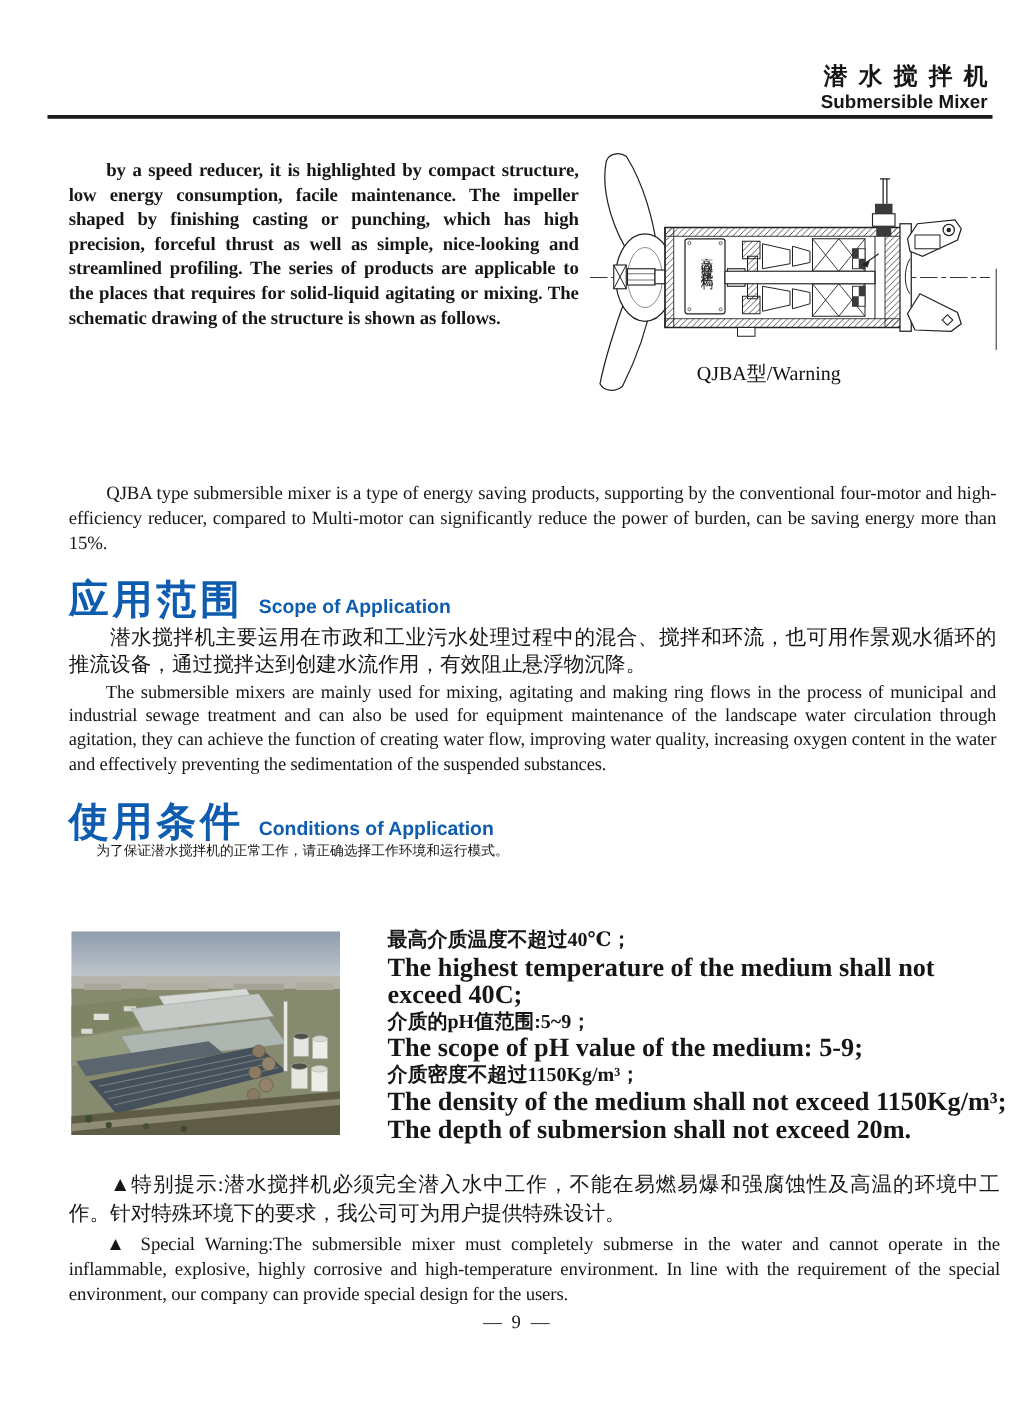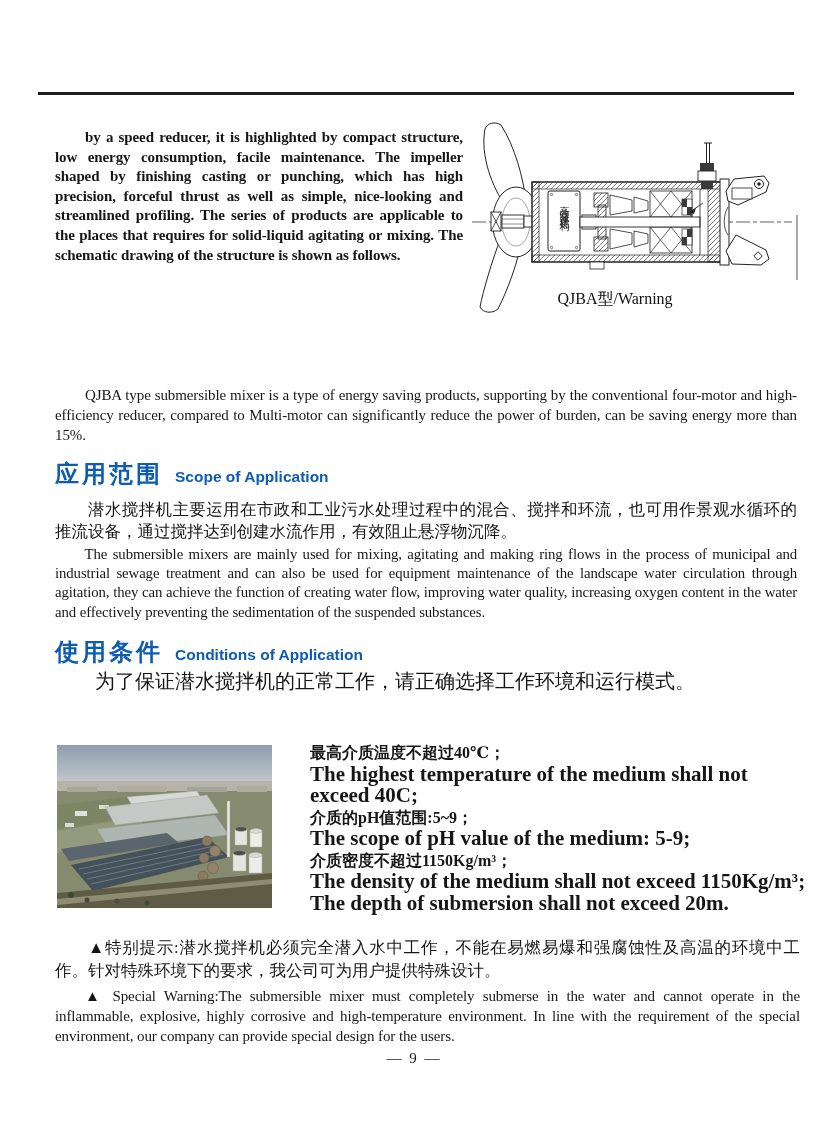--- a/index.html
+++ b/index.html
@@ -12,21 +12,21 @@
   .hdr-cn{font-size:19px;font-weight:bold;letter-spacing:9px;margin-right:-9px;font-family:"Liberation Serif",serif;}
   .hdr-en{font-size:15px;font-weight:bold;font-family:"Liberation Sans","DejaVu Sans",sans-serif;margin-top:1px;}
   .hdr-rule{position:absolute;top:92px;left:38px;width:756px;height:0;border-top:3px solid #1d1d1d;}
   
   .para{position:absolute;text-align:justify;}
   .en{font-family:"Liberation Serif",serif;letter-spacing:-0.1px;}
   .cn{font-family:"Liberation Serif",serif;}
   .indent{text-indent:2em;}
   
   .sec-head{position:absolute;left:55px;display:flex;align-items:baseline;gap:12px;color:#0d5cb0;}
-  .sec-head .h-cn{font-size:24px;font-weight:bold;letter-spacing:3px;font-family:"Liberation Sans","DejaVu Sans",sans-serif;}
+  .sec-head .h-cn{font-size:32px;font-weight:bold;letter-spacing:3px;font-family:"Liberation Sans","DejaVu Sans",sans-serif;}
   .sec-head .h-en{font-size:15.5px;font-weight:bold;font-family:"Liberation Sans","DejaVu Sans",sans-serif;}
   
   .drawing{position:absolute;left:470px;top:115px;width:330px;height:200px;}
   .gearbox-label{
     position:absolute;left:79px;top:77px;width:30px;height:58px;
     display:flex;align-items:center;justify-content:center;
   }
   .gearbox-label span{
     writing-mode:vertical-lr;height:46px;font-size:10px;line-height:14px;
     letter-spacing:3px;color:#222;font-family:"Liberation Serif",serif;
@@ -42,20 +42,24 @@
   .cond-list .li-cn{font-size:16px;line-height:21.5px;}
   .cond-list .li-en{font-size:21px;line-height:21.5px;}
   
   .page-num{position:absolute;left:0;top:1050px;width:100%;text-align:center;font-size:15px;letter-spacing:2px;}
 </style>
 </head>
 <body>
 
 <div class="page">
 
+  <div class="hdr">
+    <div class="hdr-cn">潜水搅拌机</div>
+    <div class="hdr-en">Submersible Mixer</div>
+  </div>
   <div class="hdr-rule"></div>
 
   <div class="para en indent" style="left:55px;top:128px;width:408px;font-size:15px;line-height:19.6px;font-weight:bold;">by a speed reducer, it is highlighted by compact structure, low energy consumption, facile maintenance. The impeller shaped by finishing casting or punching, which has high precision, forceful thrust as well as simple, nice-looking and streamlined profiling. The series of products are applicable to the places that requires for solid-liquid agitating or mixing. The schematic drawing of the structure is shown as follows.</div>
 
   <div class="drawing">
     <svg width="330" height="200" viewBox="0 0 330 200">
       <defs>
         <pattern id="hatch" patternUnits="userSpaceOnUse" width="5" height="5">
           <path d="M0,5 L5,0" stroke="#444" stroke-width="0.7"></path>
         </pattern>
@@ -155,21 +159,21 @@
     <span class="h-cn">应用范围</span>
     <span class="h-en">Scope of Application</span>
   </div>
   <div class="para cn indent" style="left:55px;top:499px;width:742px;font-size:16.5px;line-height:22px;">潜水搅拌机主要运用在市政和工业污水处理过程中的混合、搅拌和环流，也可用作景观水循环的推流设备，通过搅拌达到创建水流作用，有效阻止悬浮物沉降。</div>
   <div class="para en indent" style="left:55px;top:545px;width:742px;font-size:14.8px;line-height:19.2px;">The submersible mixers are mainly used for mixing, agitating and making ring flows in the process of municipal and industrial sewage treatment and can also be used for equipment maintenance of the landscape water circulation through agitation, they can achieve the function of creating water flow, improving water quality, increasing oxygen content in the water and effectively preventing the sedimentation of the suspended substances.</div>
 
   <div class="sec-head" style="top:636px;">
     <span class="h-cn">使用条件</span>
     <span class="h-en">Conditions of Application</span>
   </div>
-  <div class="para cn indent" style="left:55px;top:670px;width:742px;font-size:20px;line-height:22px;">为了保证潜水搅拌机的正常工作，请正确选择工作环境和运行模式。</div>
+  <div class="para cn indent" style="left:55px;top:670px;width:742px;font-size:11px;line-height:22px;">为了保证潜水搅拌机的正常工作，请正确选择工作环境和运行模式。</div>
 
   <div class="photo">
     <svg width="215" height="163" viewBox="0 0 215 163">
       <defs>
         <linearGradient id="sky" x1="0" y1="0" x2="0" y2="1">
           <stop offset="0" stop-color="#8f9dae"></stop>
             <stop offset="1" stop-color="#c6cbcf"></stop>
         </linearGradient>
       </defs>
       <rect x="0" y="0" width="215" height="42" fill="url(#sky)"></rect>

